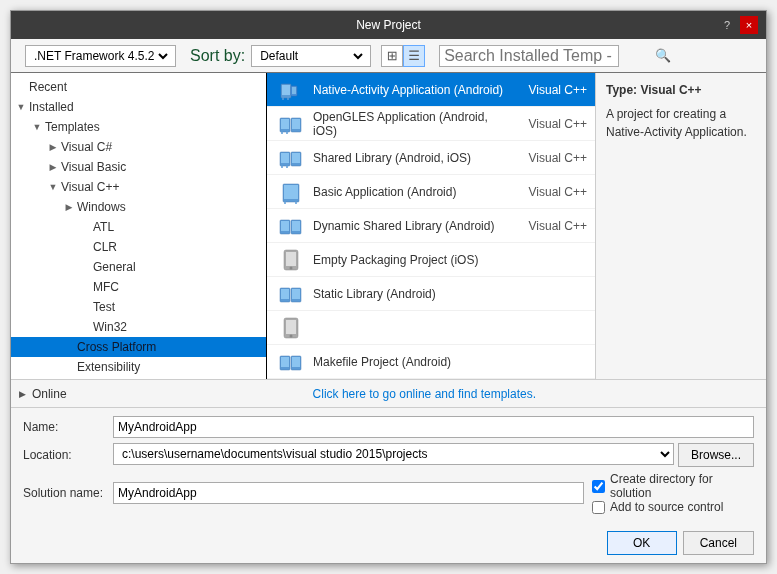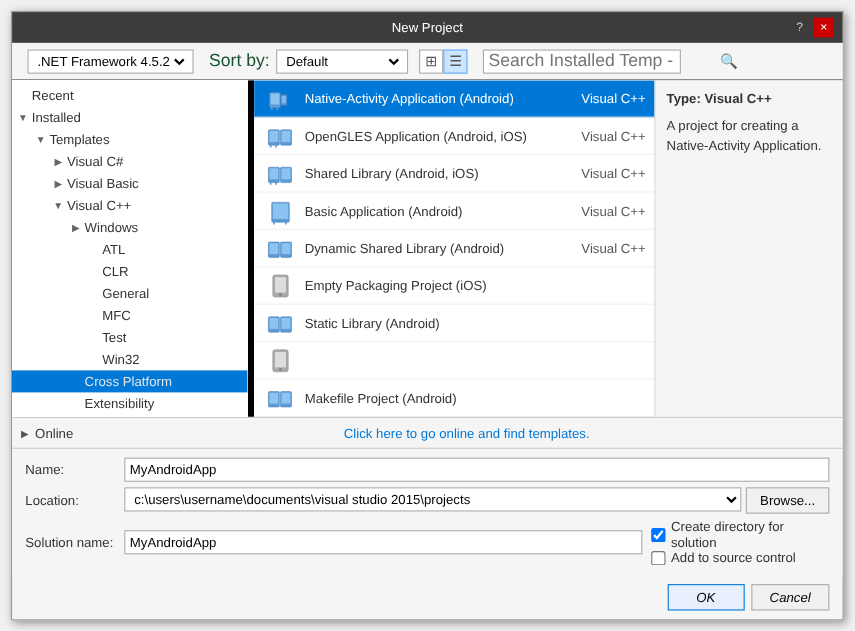--- a/index.html
+++ b/index.html
@@ -154,42 +154,42 @@
       font-size: 13px;
     }
     
     .main-content {
       display: flex;
       flex: 1;
       overflow: hidden;
     }
     
     .left-panel {
-      width: 220px;
+      width: 256px;
       background: #fff;
-      border-right: 6px solid #000000;
+      border-right: 1px solid #000000;
       overflow-y: auto;
       flex-shrink: 0;
       padding: 4px 0;
     }
     .tree-item {
       display: flex;
       align-items: center;
       height: 20px;
       cursor: pointer;
       padding-right: 4px;
       white-space: nowrap;
       overflow: hidden;
     }
     .tree-item.selected {
       background: #0078d7;
       color: #fff;
     }
     .tree-item.selected .tree-label {
-      color: #e5e5e5;
+      color: #0f172a;
     }
     .expand-icon {
       width: 16px;
       height: 16px;
       display: flex;
       align-items: center;
       justify-content: center;
       font-size: 9px;
       color: #666;
       flex-shrink: 0;
@@ -369,21 +369,20 @@
       flex-shrink: 0;
     }
     .dialog-btn {
       height: 24px;
       min-width: 70px;
       padding: 0 16px;
       border: 1px solid #aaa;
       background: #f0f0f0;
       font-size: 12px;
       cursor: pointer;
-      font-style: italic;
     }
     .dialog-btn.primary {
       background: #e8f0fe;
       border-color: #0078d7;
     }
   </style>
 </head>
 <body>
 
 <div class="dialog">

